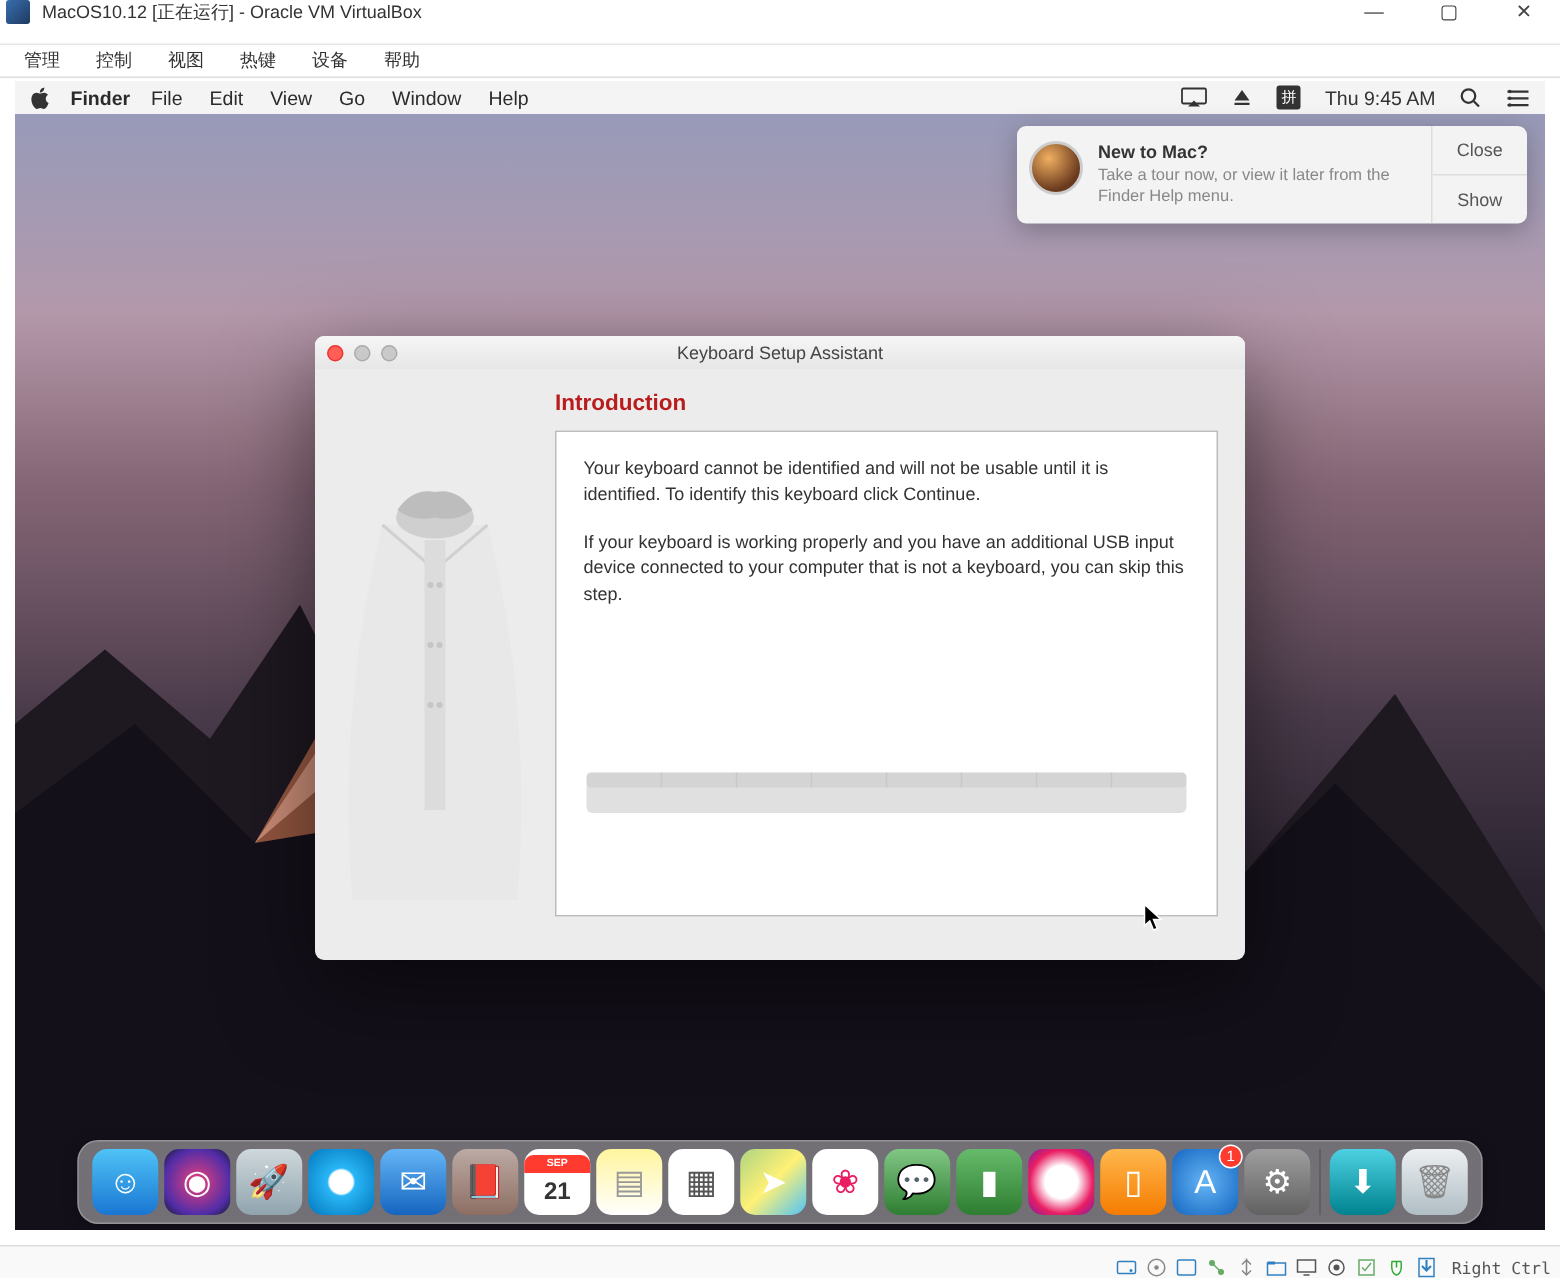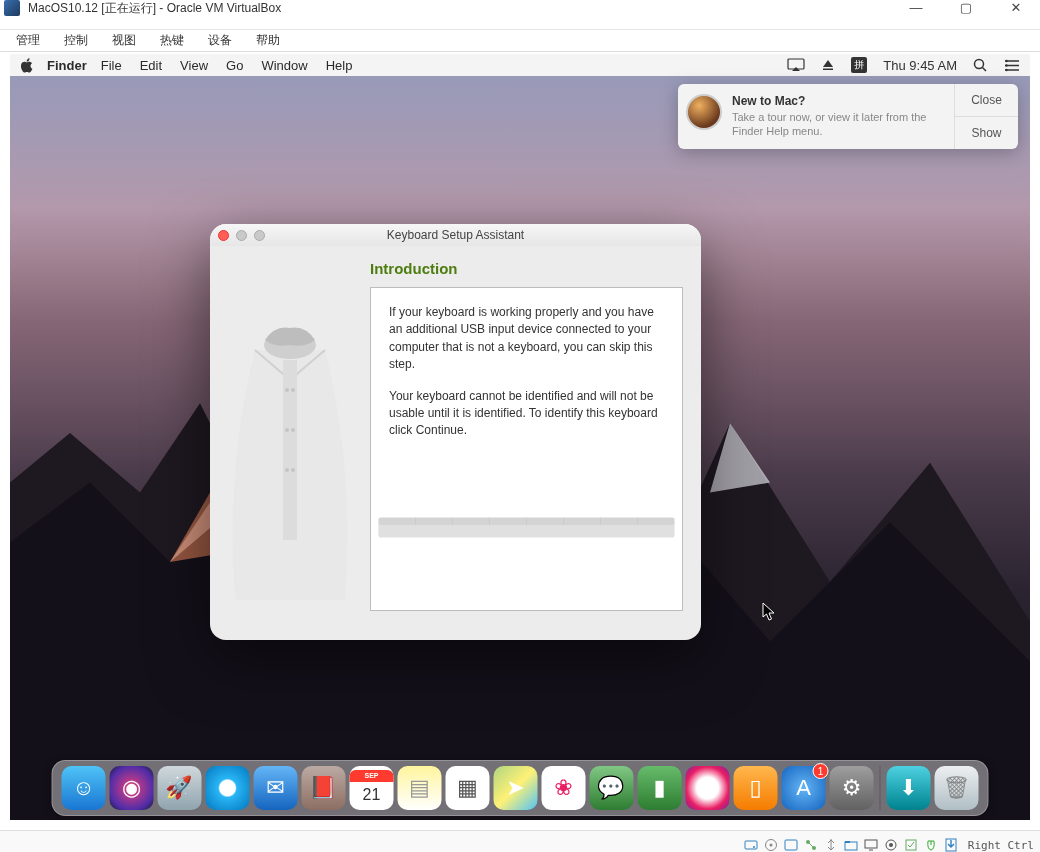--- a/index.html
+++ b/index.html
@@ -42,48 +42,48 @@
 .notif { position: absolute; top: 30px; right: 12px; width: 340px; background: #f3f3f3; border-radius: 6px; box-shadow: 0 4px 18px rgba(0,0,0,0.25); display: flex; overflow: hidden; }
 .notif .body { flex: 1; display: flex; padding: 10px 8px; gap: 10px; }
 .notif .nicon { width: 36px; height: 36px; border-radius: 50%; background: radial-gradient(circle at 35% 30%, #f0b060, #6b3a1e 70%); border: 2px solid #ccc; flex-shrink:0; }
 .notif .ntext .nt { font-size: 12px; font-weight: 600; color: #333; }
 .notif .ntext .ns { font-size: 11px; color: #888; line-height: 1.3; margin-top: 2px; }
 .notif .nbtns { width: 64px; border-left: 1px solid #ddd; display:flex; flex-direction:column; }
 .notif .nbtn { flex:1; display:flex; align-items:center; justify-content:center; font-size:12px; color:#555; }
 .notif .nbtn + .nbtn { border-top:1px solid #ddd; }
 
 
-.dialog { position: absolute; left: 200px; top: 170px; width: 491px; background: #ececec; border-radius: 16px; box-shadow: 0 20px 60px rgba(0,0,0,0.5); overflow:hidden; }
+.dialog { position: absolute; left: 200px; top: 170px; width: 620px; background: #ececec; border-radius: 6px; box-shadow: 0 20px 60px rgba(0,0,0,0.5); overflow:hidden; }
 .dialog .dtitle { height: 22px; background: linear-gradient(#f6f6f6,#e6e6e6); display:flex; align-items:center; padding:0 8px; font-size:12px; color:#444; position:relative; }
 .dialog .traffic { display:flex; gap:7px; position:absolute; left:8px; }
 .dialog .tl { width:11px; height:11px; border-radius:50%; }
 .dialog .tl.r { background:#ff5f57; border:0.5px solid #e33; }
 .dialog .tl.y { background:#c9c9c9; border:0.5px solid #aaa; }
 .dialog .tl.g { background:#c9c9c9; border:0.5px solid #aaa; }
 .dialog .dt { margin:0 auto; }
 .dialog .dbody { display:flex; padding: 14px 0 0 0; }
 .dialog .dleft { width: 160px; display:flex; align-items:center; justify-content:center; padding: 30px 0; }
 .dialog .tux { width: 150px; height: 320px; position:relative; }
 .dialog .dright { flex:1; padding: 0 18px 0 0; }
-.dialog .dh { font-size: 15px; font-weight: 700; color:#4d7c0f; margin-bottom: 10px; }
+.dialog .dh { font-size: 15px; font-weight: 700; color:#b91c1c; margin-bottom: 10px; }
 .dialog .dpanel { background:#fff; border:1px solid #bcbcbc; border-radius:0; height: 324px; padding: 16px 18px; font-size:12px; color:#333; line-height:1.45; position:relative; overflow:hidden; }
 .dialog .dpanel p + p { margin-top: 14px; }
 .dialog .dfoot { display:flex; justify-content:flex-end; padding: 12px 18px 16px; }
 .dialog .dbtn { background: linear-gradient(#fff,#f0f0f0); border:1px solid #bbb; border-radius:4px; padding: 3px 22px; font-size:13px; color:#222; box-shadow: 0 1px 0 rgba(0,0,0,0.05); }
 .kbd-illus { position:absolute; left:0; right:0; bottom:60px; height:50px; }
 
 
 .cursor { position:absolute; width:14px; height:20px; }
 
 
 .dock { position: absolute; bottom: 4px; left: 50%; transform: translateX(-50%); height: 56px; padding: 4px 10px; background: rgba(230,230,230,0.45); border-radius: 14px; display:flex; align-items:center; gap:4px; backdrop-filter: blur(10px); box-shadow: 0 0 0 1px rgba(255,255,255,0.25) inset, 0 2px 10px rgba(0,0,0,0.3); }
 .dock .di { width: 44px; height: 44px; border-radius: 10px; position:relative; display:flex; align-items:center; justify-content:center; font-size:22px; color:#fff; }
 .dock .sep { width:1px; height:44px; background: rgba(0,0,0,0.2); margin:0 2px; }
 .badge { position:absolute; top:-3px; right:-3px; width:16px; height:16px; border-radius:50%; background:#ff3b30; color:#fff; font-size:10px; display:flex; align-items:center; justify-content:center; border:1.5px solid #fff; }
-.calday { position:absolute; bottom:6px; font-size:16px; font-weight:400; color:#333; width:100%; text-align:center; }
+.calday { position:absolute; bottom:6px; font-size:16px; font-weight:700; color:#333; width:100%; text-align:center; }
 .caltop { position:absolute; top:4px; font-size:7px; font-weight:600; color:#fff; width:100%; text-align:center; }
 
 
 .vb-status { position:absolute; left:0; right:0; bottom:0; height:22px; background:#f9f9f9; border-top:1px solid #ddd; display:flex; align-items:flex-end; justify-content:flex-end; padding:0 6px; gap:6px; font-size:11px; color:#555; }
 .vb-status .sicon { width:14px; height:14px; display:inline-flex; align-items:center; justify-content:center; }
 .vb-status .hostkey { font-family: monospace; margin-left:4px; }
 
 svg { display:block; }
 </style>
 </head>
@@ -204,22 +204,22 @@
               <circle cx="78" cy="100" r="2" fill="#c5c5c5"></circle>
             <circle cx="72" cy="140" r="2" fill="#c5c5c5"></circle>
               <circle cx="78" cy="140" r="2" fill="#c5c5c5"></circle>
             <circle cx="72" cy="180" r="2" fill="#c5c5c5"></circle>
               <circle cx="78" cy="180" r="2" fill="#c5c5c5"></circle>
           </svg>
         </div>
         <div class="dright">
           <div class="dh">Introduction</div>
           <div class="dpanel">
+            <p>Your keyboard cannot be identified and will not be usable until it is identified. To identify this keyboard click Continue.</p>
             <p>If your keyboard is working properly and you have an additional USB input device connected to your computer that is not a keyboard, you can skip this step.</p>
-            <p>Your keyboard cannot be identified and will not be usable until it is identified. To identify this keyboard click Continue.</p>
             <div class="kbd-illus">
               <svg viewBox="0 0 420 50" width="100%" height="100%">
                 <rect x="10" y="20" width="400" height="22" rx="4" fill="#e0e0e0"></rect>
                 <rect x="10" y="15" width="400" height="10" rx="3" fill="#d4d4d4"></rect>
                 <line x1="60" y1="15" x2="60" y2="25" stroke="#c8c8c8"></line>
                   <line x1="110" y1="15" x2="110" y2="25" stroke="#c8c8c8"></line>
                 <line x1="160" y1="15" x2="160" y2="25" stroke="#c8c8c8"></line>
                   <line x1="210" y1="15" x2="210" y2="25" stroke="#c8c8c8"></line>
                 <line x1="260" y1="15" x2="260" y2="25" stroke="#c8c8c8"></line>
                   <line x1="310" y1="15" x2="310" y2="25" stroke="#c8c8c8"></line>

